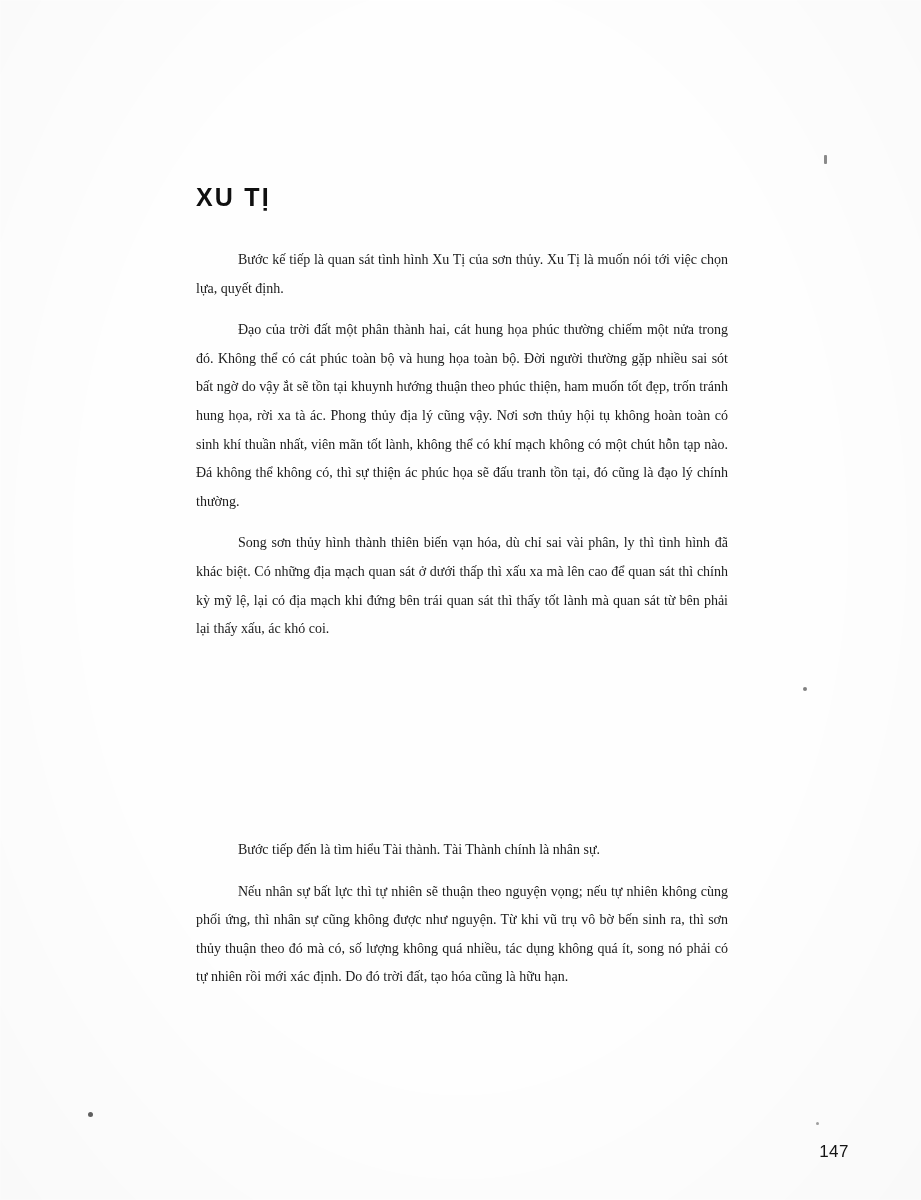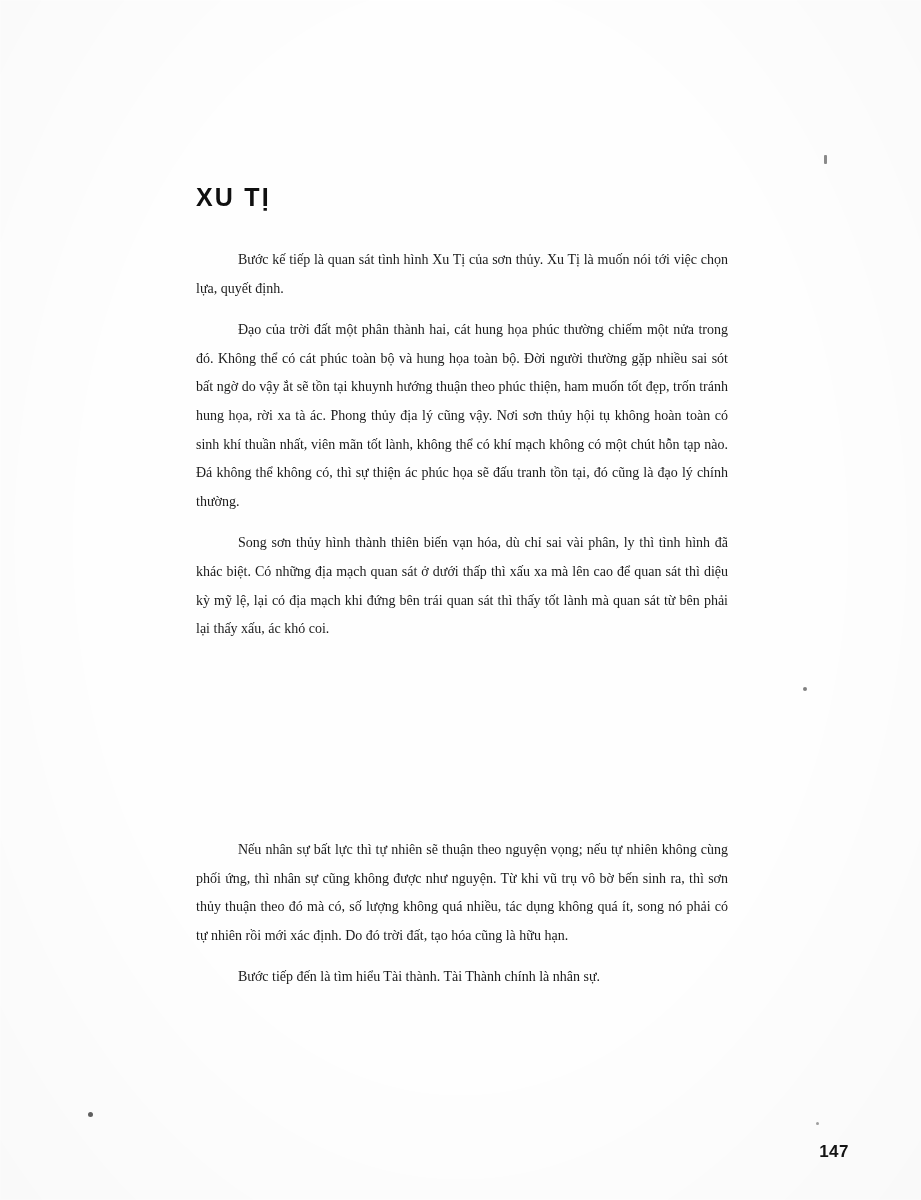--- a/index.html
+++ b/index.html
@@ -77,21 +77,21 @@
     left: 196px;
     top: 836px;
     width: 532px;
   }
 
   .page-number {
     position: absolute;
     right: 72px;
     bottom: 38px;
     font-family: "Liberation Sans", "DejaVu Sans", sans-serif;
-    font-weight: bold;
+    font-weight: normal;
     font-size: 17px;
     color: #141414;
     letter-spacing: 0.5px;
   }
 
   
   .speck {
     position: absolute;
     background: #2b2b2b;
     border-radius: 50%;
@@ -115,24 +115,24 @@
   <div class="speck speck-left-low"></div>
   <div class="speck speck-right-low"></div>
 
   <div class="title-xu-ti">
     <h1 class="section-title">XU TỊ</h1>
   </div>
 
   <div class="block-one">
     <p class="body-para">Bước kế tiếp là quan sát tình hình Xu Tị của sơn thủy. Xu Tị là muốn nói tới việc chọn lựa, quyết định.</p>
     <p class="body-para">Đạo của trời đất một phân thành hai, cát hung họa phúc thường chiếm một nửa trong đó. Không thể có cát phúc toàn bộ và hung họa toàn bộ. Đời người thường gặp nhiều sai sót bất ngờ do vậy ắt sẽ tồn tại khuynh hướng thuận theo phúc thiện, ham muốn tốt đẹp, trốn tránh hung họa, rời xa tà ác. Phong thủy địa lý cũng vậy. Nơi sơn thủy hội tụ không hoàn toàn có sinh khí thuần nhất, viên mãn tốt lành, không thể có khí mạch không có một chút hỗn tạp nào. Đá không thể không có, thì sự thiện ác phúc họa sẽ đấu tranh tồn tại, đó cũng là đạo lý chính thường.</p>
-    <p class="body-para">Song sơn thủy hình thành thiên biến vạn hóa, dù chỉ sai vài phân, ly thì tình hình đã khác biệt. Có những địa mạch quan sát ở dưới thấp thì xấu xa mà lên cao để quan sát thì diệu kỳ mỹ lệ, lại có địa mạch khi đứng bên trái quan sát thì thấy tốt lành mà quan sát từ bên phải lại thấy xấu, ác khó coi.</p>
+    <p class="body-para">Song sơn thủy hình thành thiên biến vạn hóa, dù chỉ sai vài phân, ly thì tình hình đã khác biệt. Có những địa mạch quan sát ở dưới thấp thì xấu xa mà lên cao để quan sát thì chính kỳ mỹ lệ, lại có địa mạch khi đứng bên trái quan sát thì thấy tốt lành mà quan sát từ bên phải lại thấy xấu, ác khó coi.</p>
   </div>
 
 
   <div class="block-two">
+    <p class="body-para">Bước tiếp đến là tìm hiểu Tài thành. Tài Thành chính là nhân sự.</p>
     <p class="body-para">Nếu nhân sự bất lực thì tự nhiên sẽ thuận theo nguyện vọng; nếu tự nhiên không cùng phối ứng, thì nhân sự cũng không được như nguyện. Từ khi vũ trụ vô bờ bến sinh ra, thì sơn thủy thuận theo đó mà có, số lượng không quá nhiều, tác dụng không quá ít, song nó phải có tự nhiên rồi mới xác định. Do đó trời đất, tạo hóa cũng là hữu hạn.</p>
-    <p class="body-para">Bước tiếp đến là tìm hiểu Tài thành. Tài Thành chính là nhân sự.</p>
   </div>
 
   <div class="page-number">147</div>
 
 </div>
 
 </body></html>

